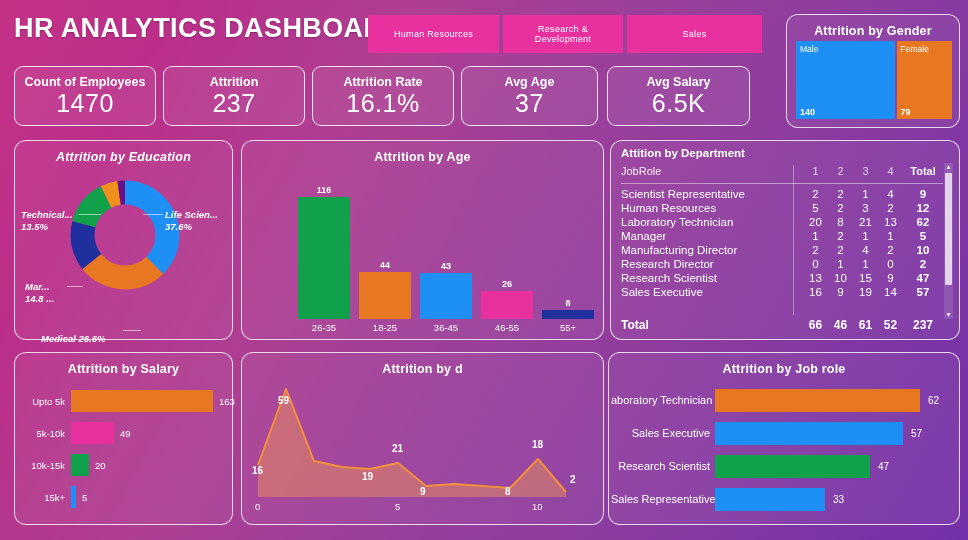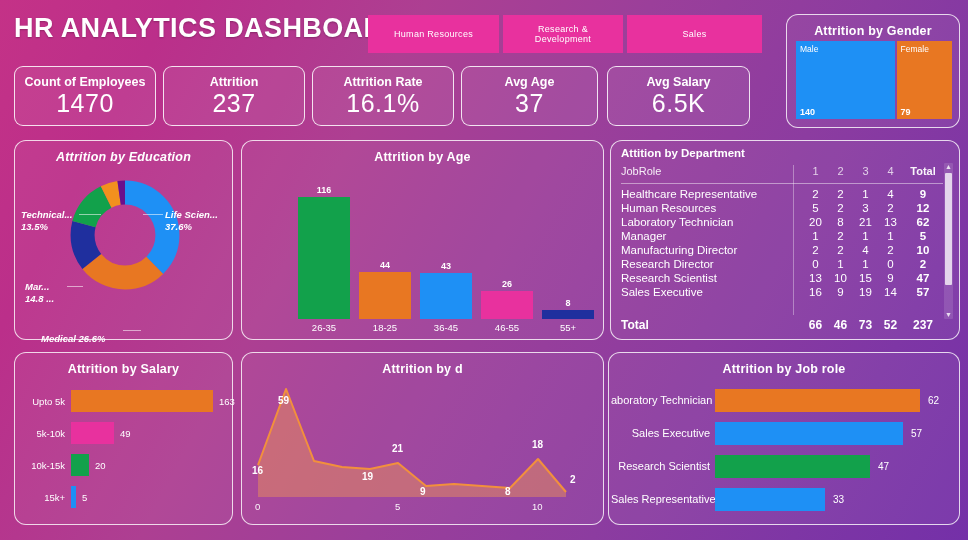--- a/index.html
+++ b/index.html
@@ -296,21 +296,21 @@
         </thead>
       </table>
     </div>
     <div class="dept-head-rule"></div>
     <div class="dept-vrule"></div>
 
     <div class="dept-body">
       <table>
         <tbody>
           <tr>
-            <td class="role">Healthcare Representative</td>
+            <td class="role">Scientist Representative</td>
             <td class="num">2</td>
             <td class="num">2</td>
             <td class="num">1</td>
             <td class="num">4</td>
             <td class="tot">9</td>
           </tr>
           <tr>
             <td class="role">Human Resources</td>
             <td class="num">5</td>
             <td class="num">2</td>
@@ -370,21 +370,21 @@
       </table>
     </div>
 
     <div class="dept-total">
       <table>
         <tbody>
           <tr>
             <td class="role">Total</td>
             <td class="num">66</td>
             <td class="num">46</td>
-            <td class="num">73</td>
+            <td class="num">61</td>
             <td class="num">52</td>
             <td class="tot">237</td>
           </tr>
         </tbody>
       </table>
     </div>
 
     <div class="scrollbar">
       <div class="scroll-thumb"></div>
       <div class="scroll-arrow">▲</div>

